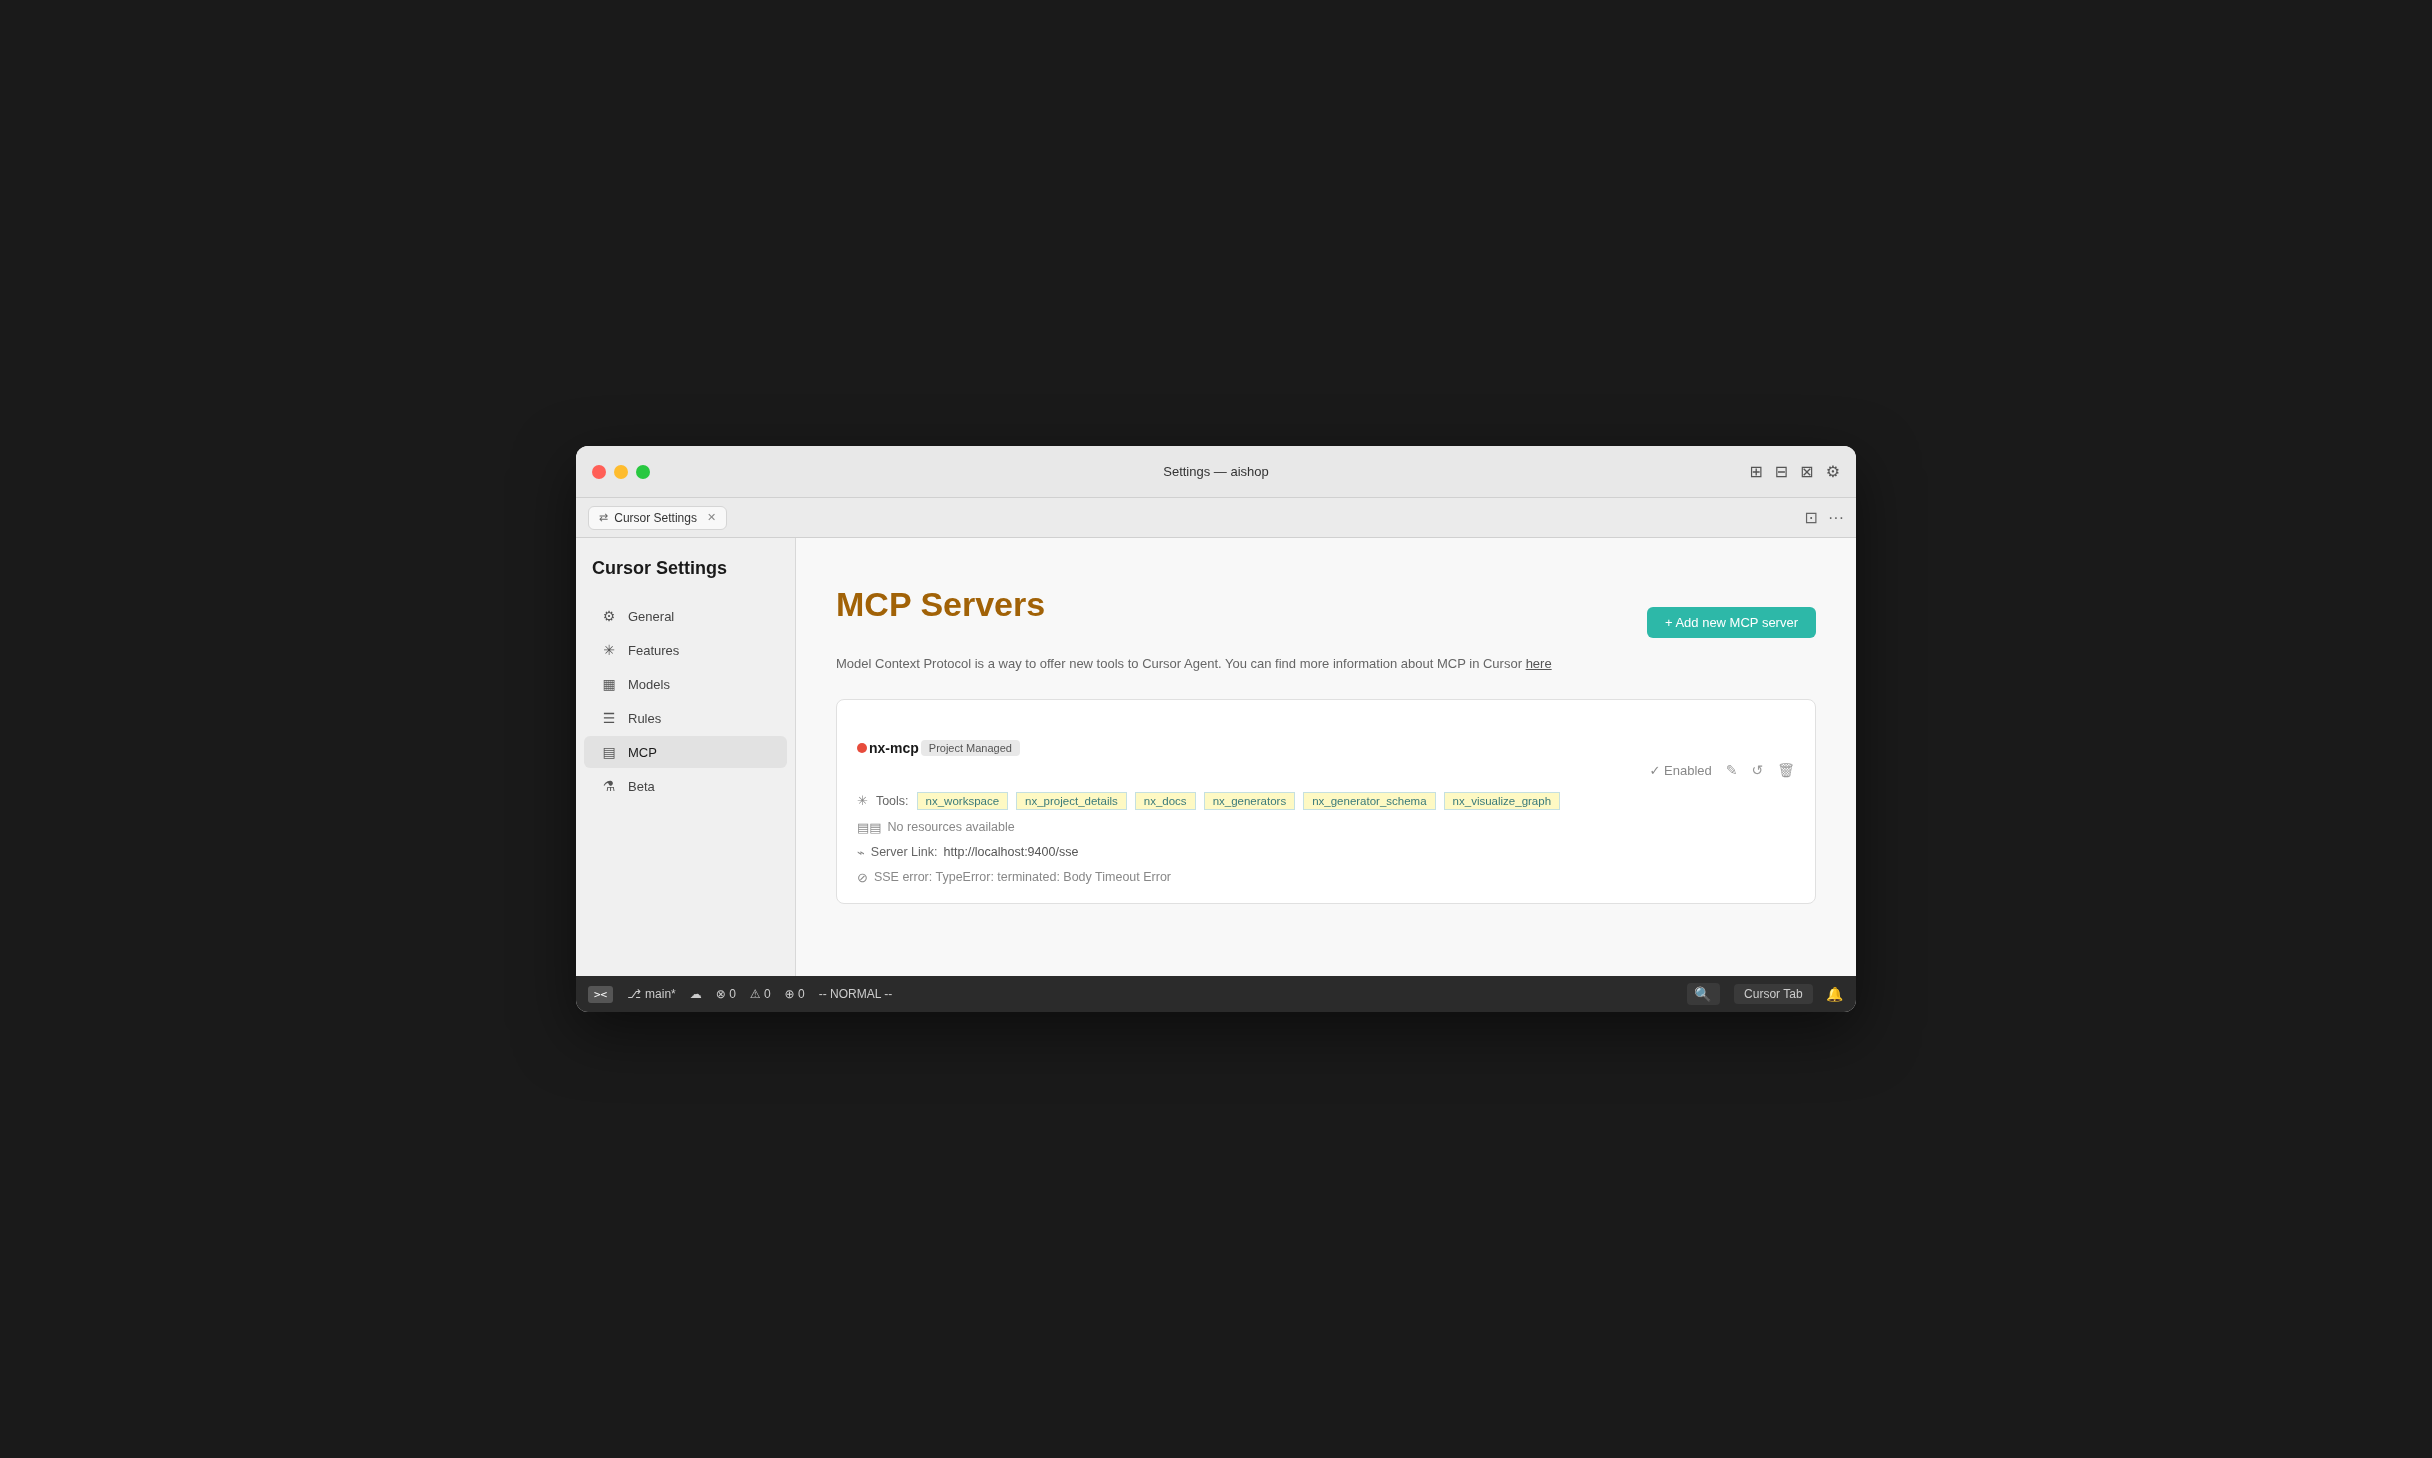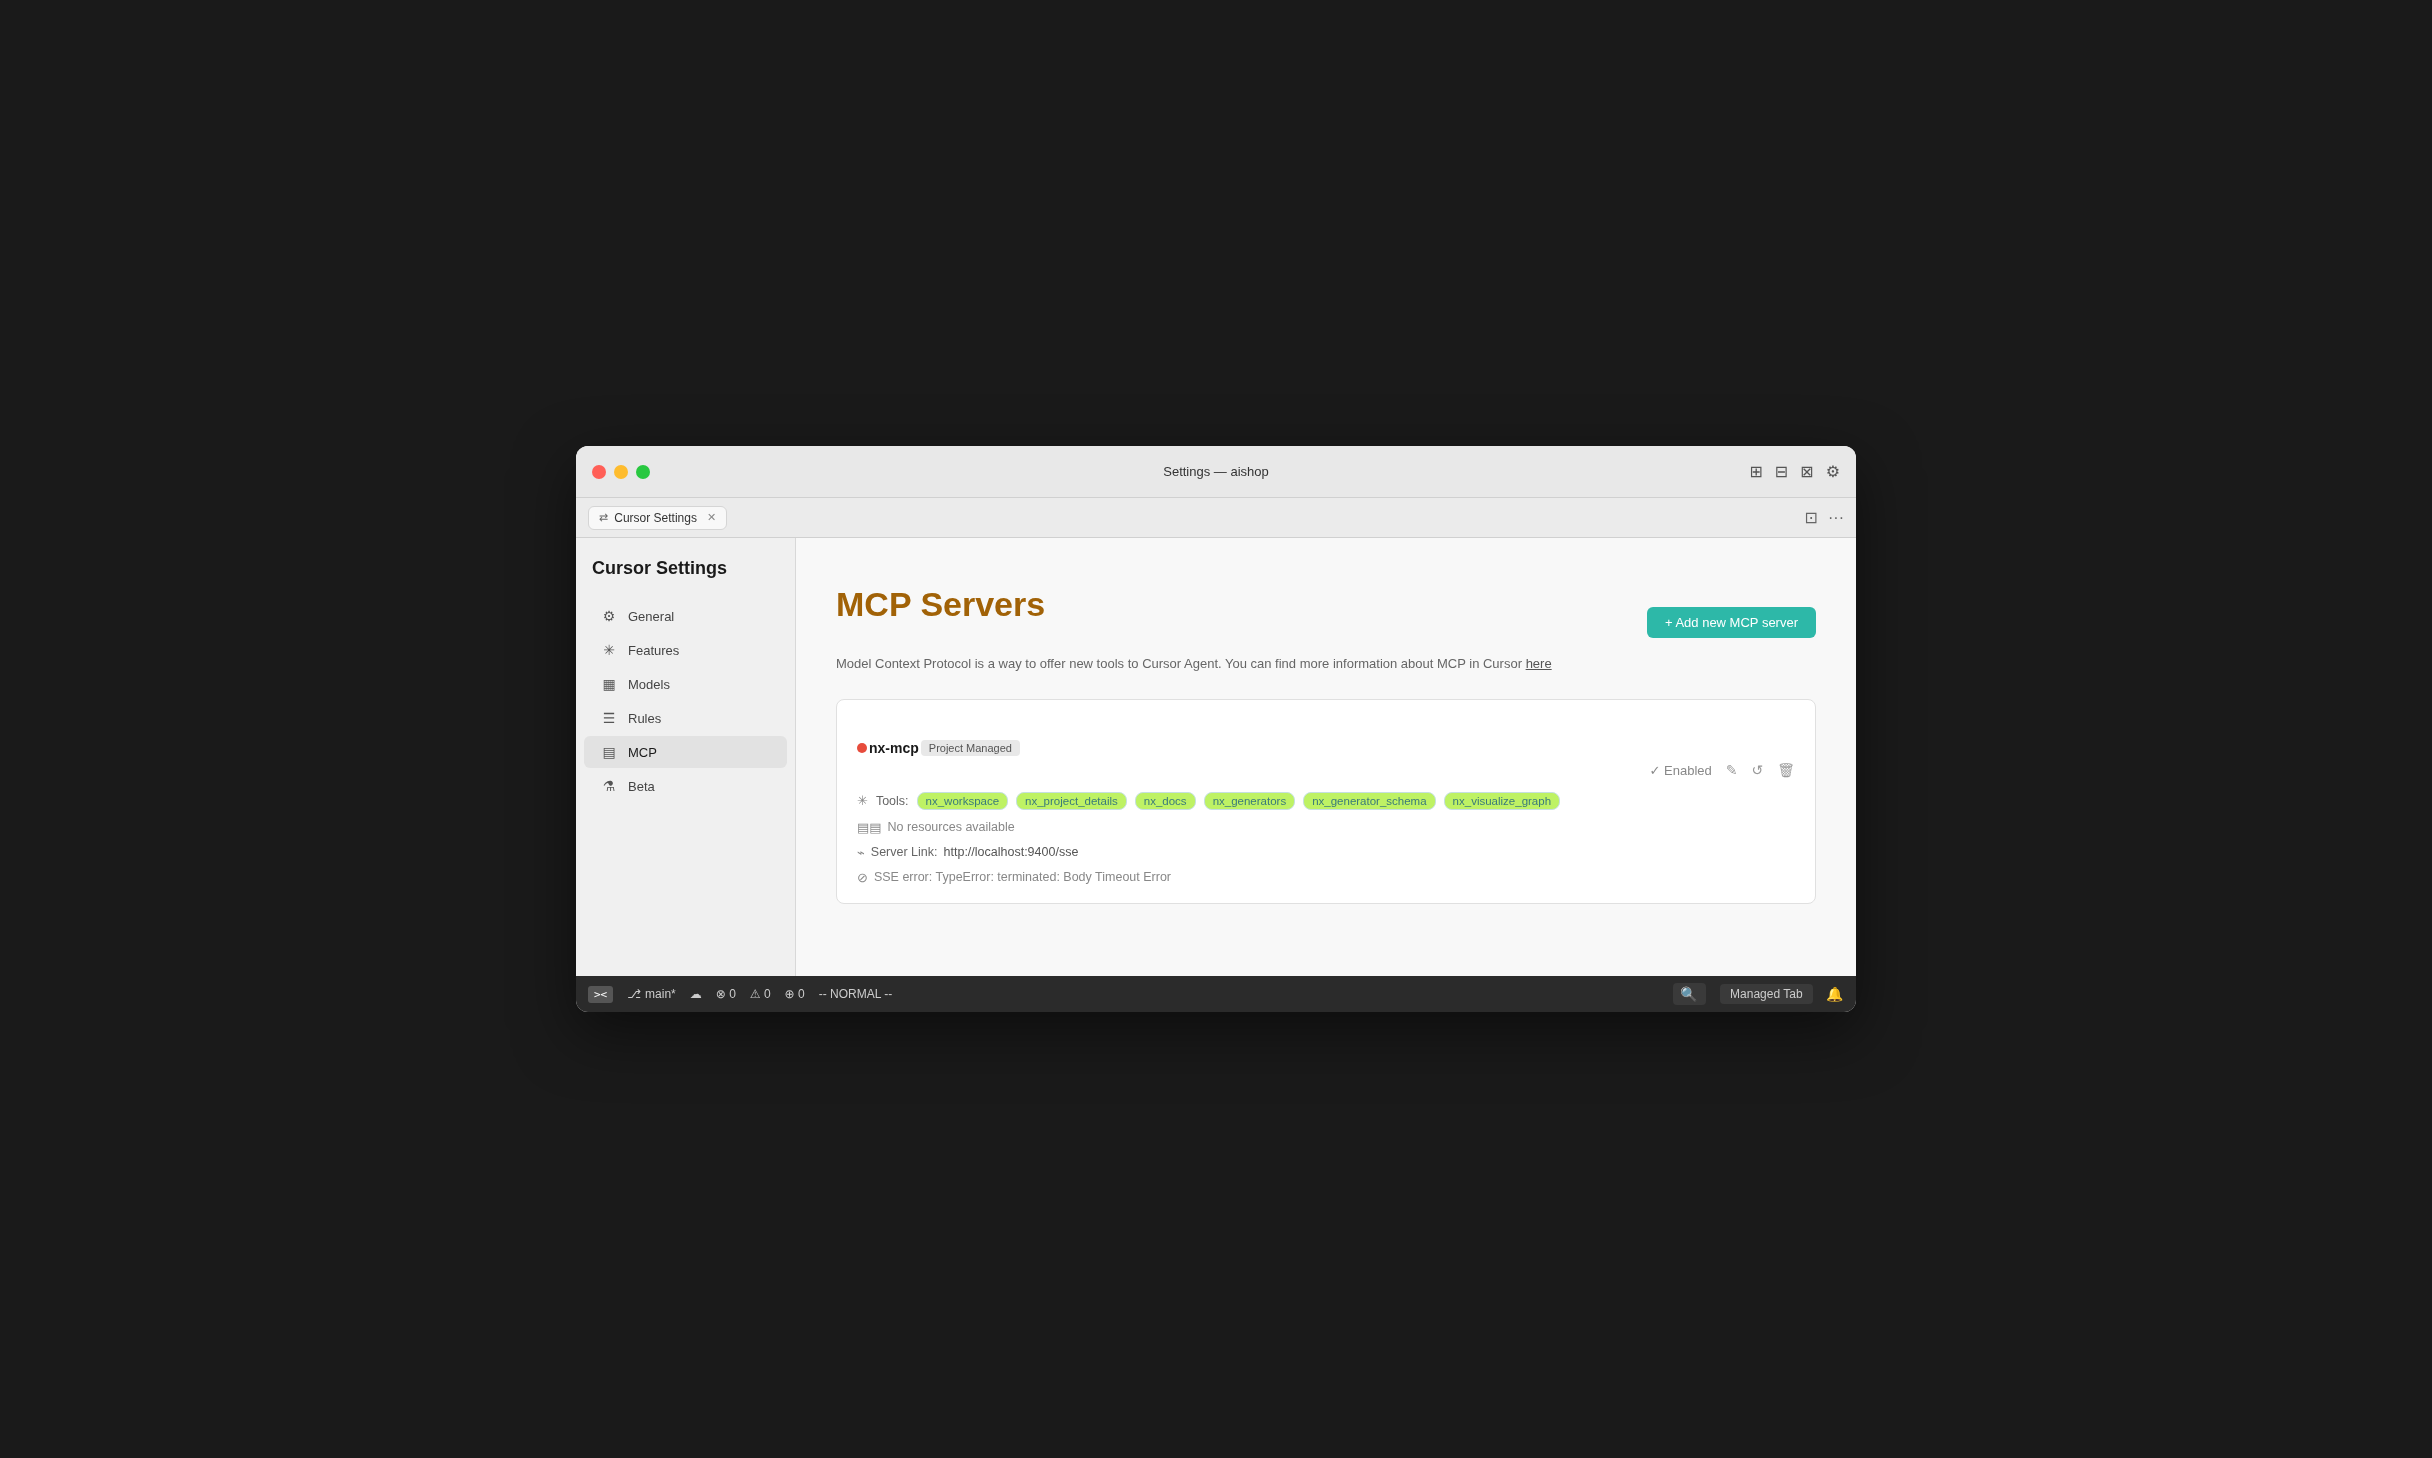--- a/index.html
+++ b/index.html
@@ -295,26 +295,26 @@
 
     .tools-label {
       font-size: 12.5px;
       color: #666;
       display: flex;
       align-items: center;
       gap: 6px;
     }
 
     .tool-tag {
-      background: #bef264;
+      background: #fef9c3;
       color: #3a7a7a;
       border: 1px solid #c5e0e0;
       font-size: 11.5px;
       padding: 2px 8px;
-      border-radius: 8px;
+      border-radius: 0;
       text-align: center;
     }
 
     .resources-row {
       display: flex;
       align-items: center;
       gap: 6px;
       font-size: 12.5px;
       color: #888;
       margin-bottom: 10px;
@@ -557,18 +557,18 @@
       <span class="status-errors">
         <span>☁</span>
       </span>
       <span class="status-errors">⊗ 0</span>
       <span class="status-errors">⚠ 0</span>
       <span class="status-errors">⊕ 0</span>
       <span class="status-mode">-- NORMAL --</span>
     </div>
     <div class="statusbar-right">
       <button class="search-icon-btn">🔍</button>
-      <button class="cursor-tab-btn">Managed Tab</button>
+      <button class="cursor-tab-btn">Cursor Tab</button>
       <span class="bell-icon">🔔</span>
     </div>
   </div>
 
 </div>
 
 </body></html>

